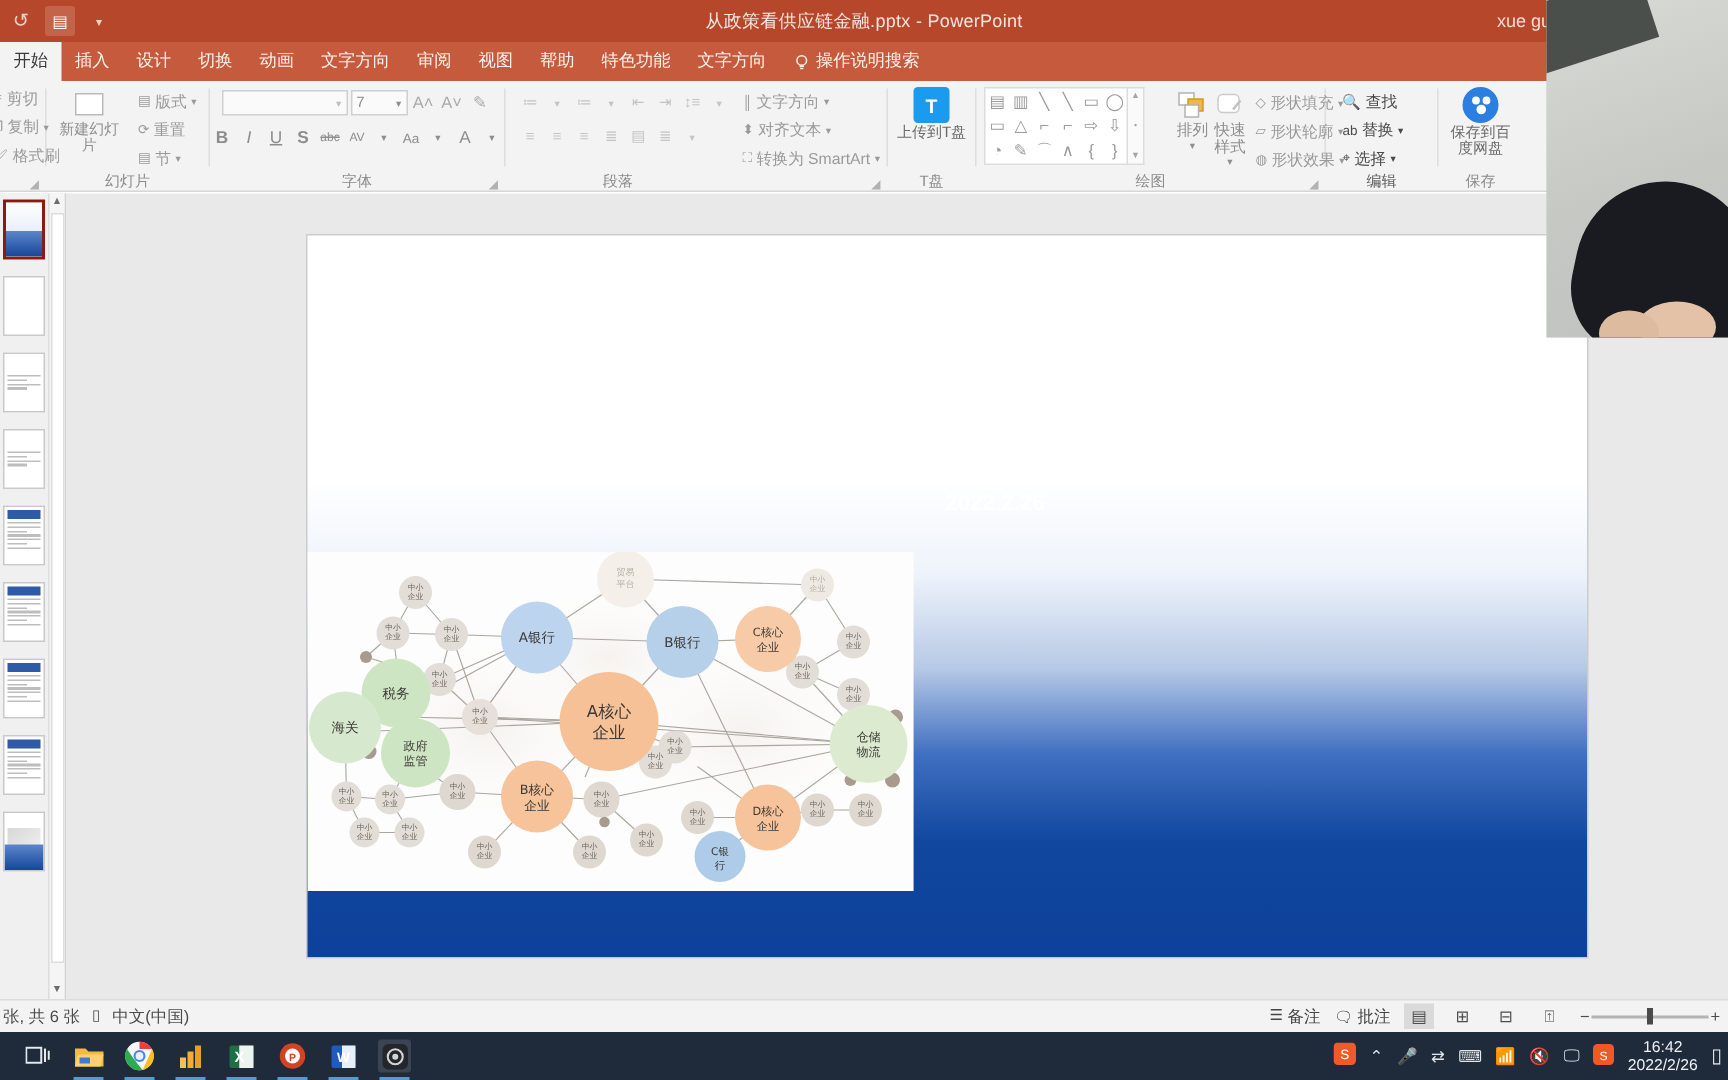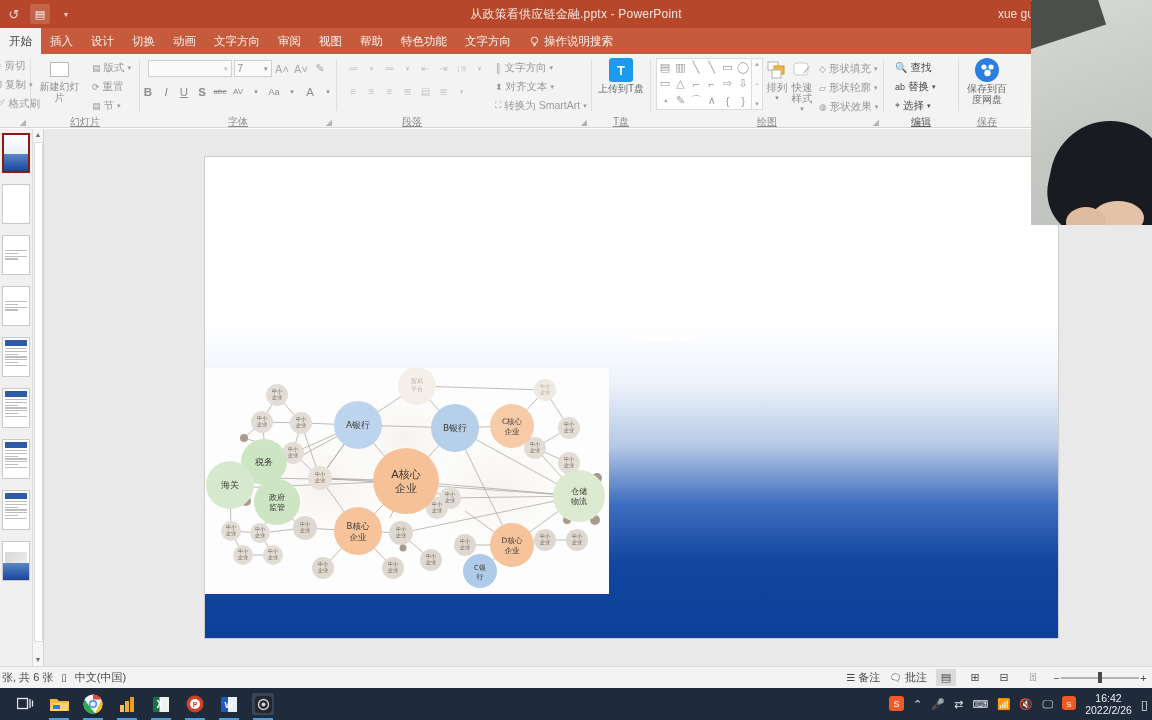--- a/index.html
+++ b/index.html
@@ -47,21 +47,21 @@
   .bulb { width: 11px; height: 11px; display:block; }
 
   
   .ribbon {
     position: absolute; left: 0; top: 54px; width: 1152px; height: 74px;
     background: #f3f3f3; border-bottom: 1px solid #d6d6d6;
     display: flex; align-items: stretch; font-size: 10px; color: #8c8c8c;
   }
   .grp { position: relative; height: 74px; display: flex; flex-direction: column; }
   .grp-body { flex: 1; display: flex; align-items: flex-start; padding: 3px 5px 0 5px; gap: 3px; }
-  .grp-label { height: 13px; line-height: 13px; text-align: center; font-size: 10px; color: #8b8b8b; text-decoration: underline; }
+  .grp-label { height: 13px; line-height: 13px; text-align: center; font-size: 10px; color: #8b8b8b; }
   .grp-sep { width: 1px; background: #dedede; margin: 5px 0 16px 0; }
   .launcher { position: absolute; right: 4px; bottom: 1px; font-size: 8px; color: #b2b2b2; }
 
   .vstack { display: flex; flex-direction: column; gap: 2px; }
   .smallbtn {
     display: flex; align-items: center; gap: 3px; height: 17px;
     padding: 0 3px; font-size: 10.5px; color: #9a9a9a; white-space: nowrap;
   }
   .bigbtn {
     width: 54px; display: flex; flex-direction: column; align-items: center; gap: 1px;
@@ -424,21 +424,21 @@
             <span>∧</span>
             <span>{</span>
             <span>}</span>
           </div>
           <div class="shape-scroll">
             <span>▲</span>
             <span>•</span>
             <span>▼</span>
           </div>
         </div>
-        <div class="bigbtn" style="margin-left:0">
+        <div class="bigbtn" style="margin-left:18px">
           <div class="ico-box">
             <svg width="20" height="18" viewBox="0 0 20 18">
               <rect x="1" y="1" width="10" height="8" fill="#fff" stroke="#b3b3b3"></rect>
               <rect x="7" y="5" width="10" height="8" fill="#f0b83c" stroke="#cf9a22"></rect>
               <rect x="5" y="9" width="9" height="8" fill="#fff" stroke="#b3b3b3"></rect>
             </svg>
           </div>
           <div>排列</div>
           <div style="font-size:7px;margin-top:-2px">▾</div>
         </div>

